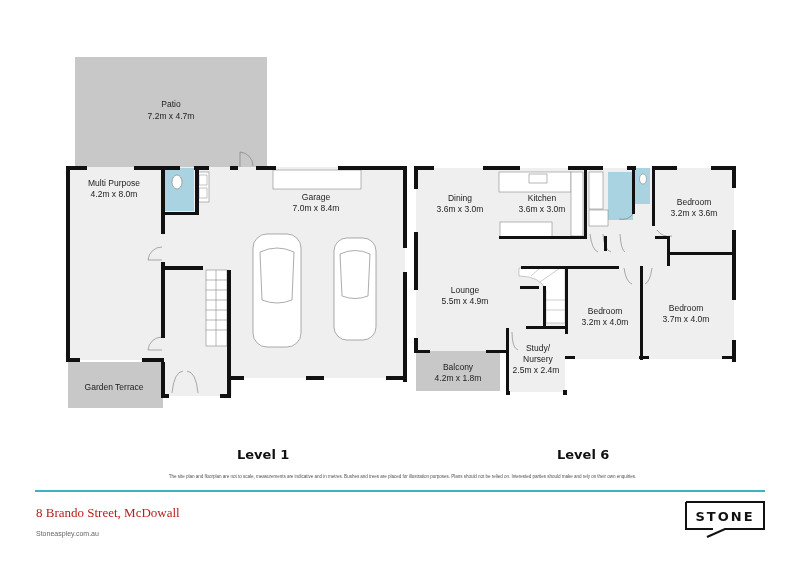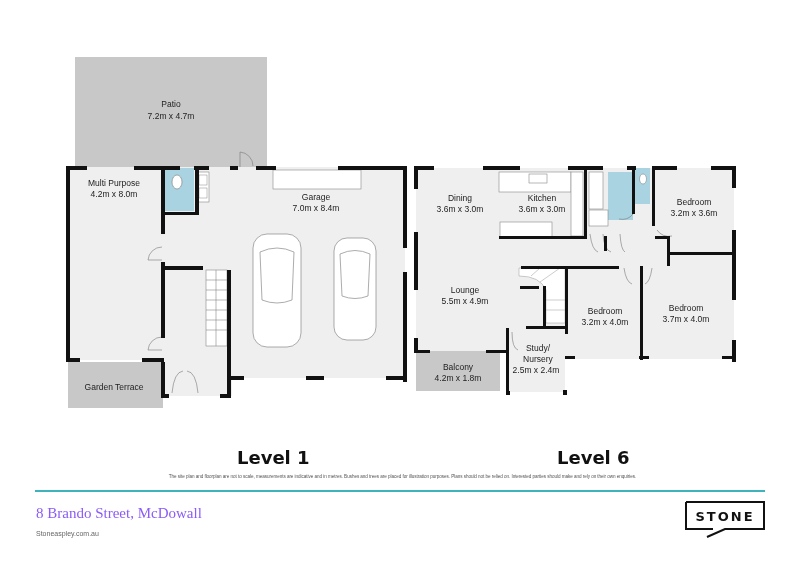--- a/index.html
+++ b/index.html
@@ -1,22 +1,22 @@
 <!DOCTYPE html>
 <html><head>
 <meta charset="utf-8">
 <style>
   html,body{margin:0;padding:0;background:#fff;}
   body{width:800px;height:565px;position:relative;overflow:hidden;font-family:"Liberation Sans",sans-serif;}
   #plan{position:absolute;left:0;top:0;width:800px;height:440px;}
   .rl{font-family:"Liberation Sans",sans-serif;font-size:8.5px;fill:#222;text-anchor:middle;}
-  .level{position:absolute;top:447px;font-family:"DejaVu Sans",sans-serif;font-weight:bold;font-size:18px;color:#111;}
+  .level{position:absolute;top:447px;font-family:"DejaVu Sans",sans-serif;font-weight:bold;font-size:13px;color:#111;}
   .disclaimer{position:absolute;left:40px;width:725px;top:474px;font-size:4.6px;color:#555;text-align:center;white-space:nowrap;letter-spacing:-0.05px;}
   .rule{position:absolute;left:35px;width:730px;top:490px;height:2px;background:#3fb3bc;}
-  .address{position:absolute;left:36px;top:505px;font-family:"Liberation Serif",serif;font-size:15px;color:#8b5cf6;}
+  .address{position:absolute;left:36px;top:505px;font-family:"Liberation Serif",serif;font-size:13px;color:#b91c1c;}
   .site{position:absolute;left:36px;top:530px;font-size:7px;color:#666;}
   .logo{position:absolute;left:685px;top:501px;width:80px;height:40px;}
 </style>
 </head>
 <body>
 
 <svg id="plan" viewBox="0 0 800 440" xmlns="http://www.w3.org/2000/svg">
 
   <g>
 

